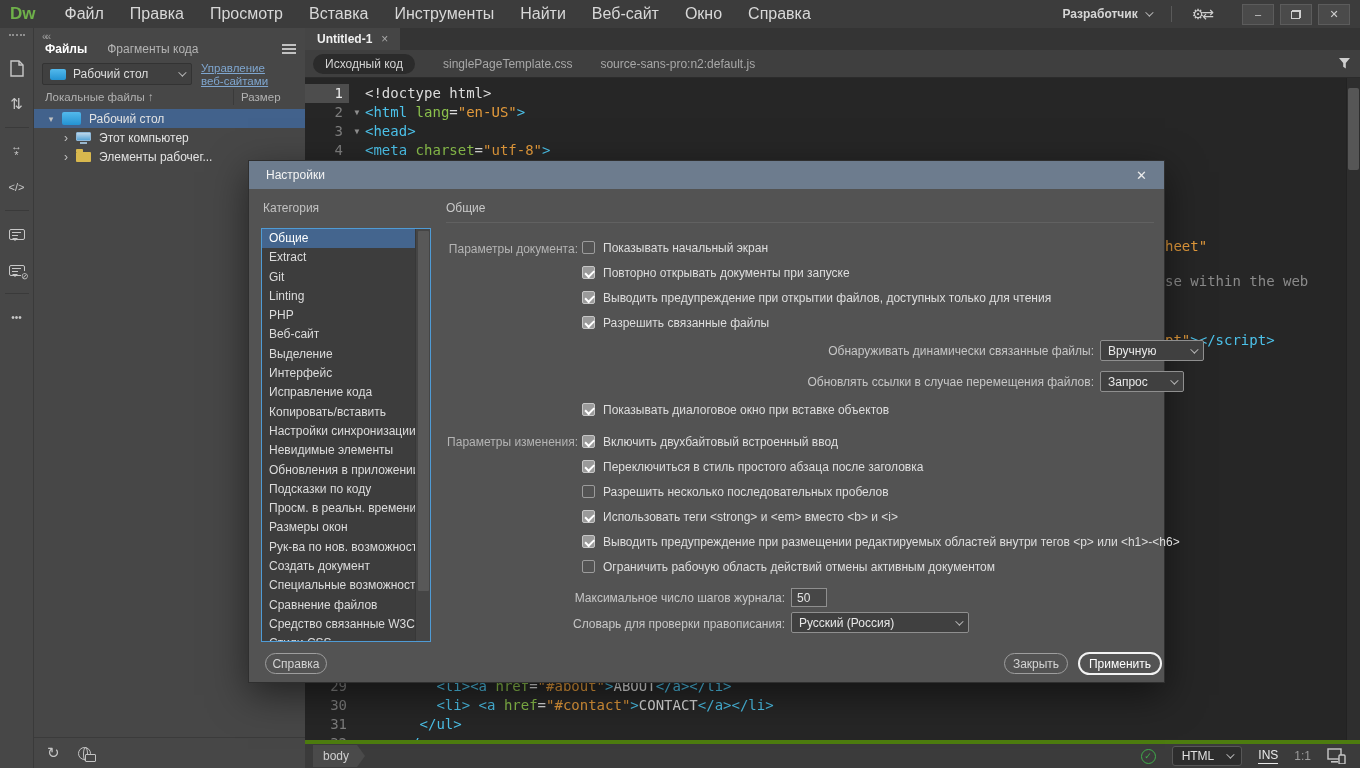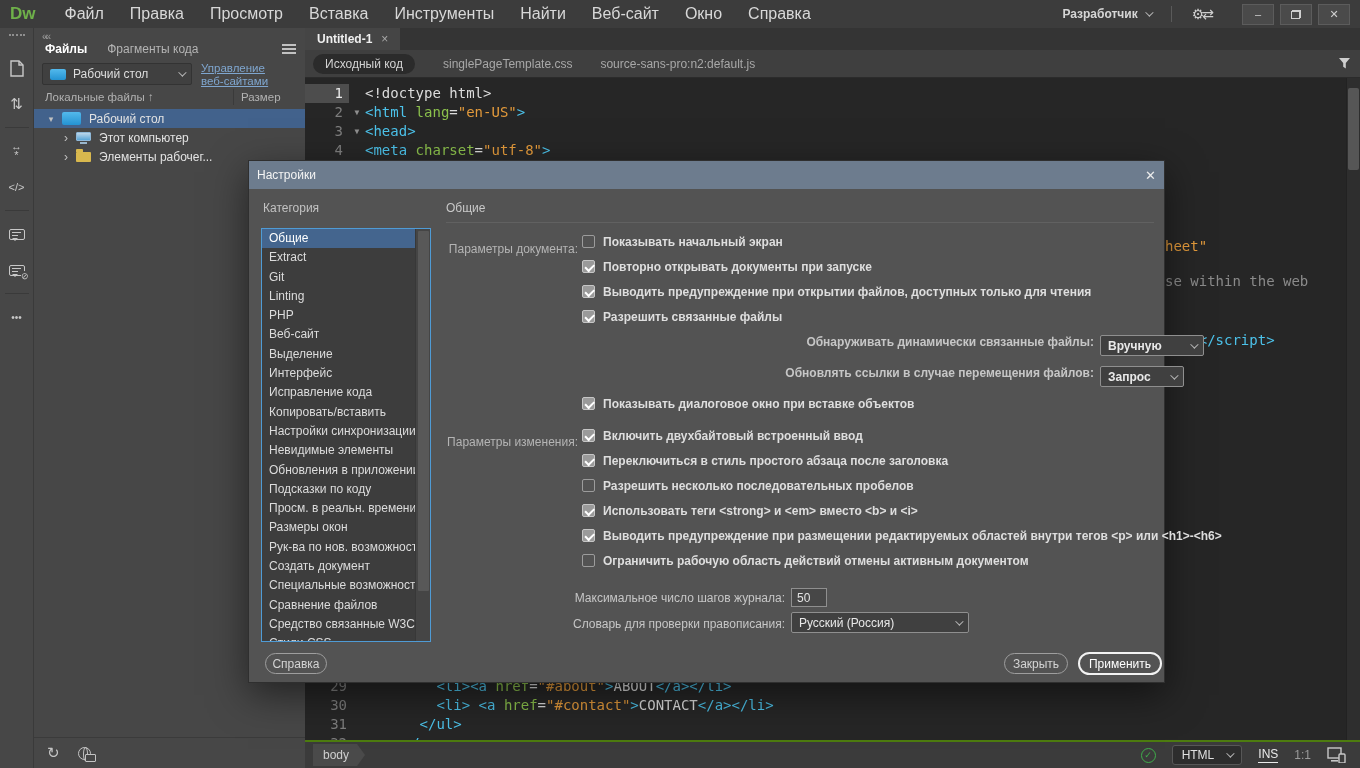--- a/index.html
+++ b/index.html
@@ -96,52 +96,52 @@
   .fold-cell { width:16px; text-align:center; color:#8e8e8e; font-size:8px; line-height:19px; flex:none; }
   .code-text { white-space:pre; }
   .c-plain { color:#dcdcdc; } .c-tag { color:#4cc2ea; } .c-attr { color:#8bc04c; }
   .c-str { color:#e39a3b; } .c-comment { color:#8a8a8a; }
   .frag { position:absolute; white-space:pre; }
   .v-scroll { position:absolute; right:0; top:0; width:14px; height:662px; background:#2e2e2e; border-left:1px solid #222; }
   .v-thumb { position:absolute; left:1px; top:10px; width:11px; height:82px; background:#565656; border-radius:2px; }
 
   
   .statusbar { position:absolute; left:0; bottom:0; width:1055px; height:28px; background:#3b3b3b;
-    border-top:2px solid #4d7c0f; display:flex; align-items:center; font-size:12px; }
+    border-top:4px solid #4d7c0f; display:flex; align-items:center; font-size:12px; }
   .tag-body { margin-left:8px; background:#4a4a4a; color:#cfcfcf; padding:4px 16px 4px 10px;
     clip-path:polygon(0 0, calc(100% - 8px) 0, 100% 50%, calc(100% - 8px) 100%, 0 100%); }
   .sb-right { margin-left:auto; display:flex; align-items:center; gap:16px; margin-right:14px; }
   .ok-badge { width:15px; height:15px; border:1.5px solid #3fae4a; border-radius:50%; color:#3fae4a;
     font-size:9px; display:flex; align-items:center; justify-content:center; }
   .html-dd { background:#2d2d2d; border:1px solid #575757; border-radius:3px; padding:2px 9px;
     display:flex; align-items:center; gap:12px; color:#e0e0e0; }
   .ins { color:#eaeaea; border-bottom:1px solid #eaeaea; padding-bottom:1px; }
   .pos { color:#9a9a9a; }
 
   .chev { width:6px; height:6px; border-right:1.5px solid #b8b8b8; border-bottom:1.5px solid #b8b8b8;
     transform:rotate(45deg) translateY(-2px); flex:none; }
 
   
   #dialog { position:absolute; left:248px; top:160px; width:917px; height:523px; background:#535353;
     border:1px solid #2f2f2f; box-shadow:0 12px 36px rgba(0,0,0,.5); z-index:10; font-size:12px; }
-  .dlg-title { height:28px; background:#6d7c8e; display:flex; align-items:center; padding:0 8px; color:#f4f4f4; }
+  .dlg-title { height:28px; background:#6d7c8e; display:flex; align-items:center; padding:0 17px; color:#f4f4f4; }
   .dlg-x { margin-left:auto; color:#ececec; font-size:13px; cursor:pointer; }
   .cat-label { position:absolute; left:14px; top:40px; color:#c2c2c2; }
   .sec-title { position:absolute; left:197px; top:40px; color:#c8c8c8; }
   .sec-rule { position:absolute; left:197px; top:61px; width:708px; height:1px; background:#6e6e6e; opacity:.55; }
   .cat-list { position:absolute; left:12px; top:67px; width:170px; height:414px; background:#3d3d3d;
     border:1px solid #4f9bd5; overflow:hidden; }
   .cat-item { height:19.3px; line-height:19.3px; padding-left:7px; color:#dcdcdc; white-space:nowrap; overflow:hidden; }
   .cat-item.selected { background:#44658e; color:#fff; }
   .cat-scroll { position:absolute; right:0; top:0; width:15px; height:100%; background:#454545; border-left:1px solid #383838; }
   .cat-thumb { position:absolute; left:2px; top:2px; width:11px; height:360px; background:#585858; border-radius:1px; }
   .grp-label { position:absolute; left:60px; width:269px; text-align:right; color:#b4b4b4; }
   #doc-rows { position:absolute; left:333px; top:74px; }
   #edit-rows { position:absolute; left:333px; top:268px; }
-  .opt-row { height:25px; display:flex; align-items:flex-start;font-weight:bold; }
+  .opt-row { height:25px; display:flex; align-items:center; }
   .sel-row { height:31px; }
   .checkbox { width:13px; height:13px; border:1px solid #9c9c9c; border-radius:2px; margin-right:8px;
     background:transparent; position:relative; flex:none; cursor:pointer; }
   .checkbox.checked { background:#9a9a9a; border-color:#c6c6c6; }
   .checkbox.checked::after { content:""; position:absolute; left:2px; top:2.5px; width:7px; height:3.5px;
     border-left:2px solid #fff; border-bottom:2px solid #fff; transform:rotate(-45deg); }
   .cb-label { color:#dedede; white-space:nowrap; }
   .sel-label { width:512px; text-align:right; color:#c6c6c6; margin-right:6px; white-space:nowrap; }
   .dropdown { height:21px; background:#404040; border:1px solid #8f8f8f; border-radius:2px;
     display:flex; align-items:center; padding:0 7px; gap:8px; color:#e8e8e8; cursor:pointer; }

